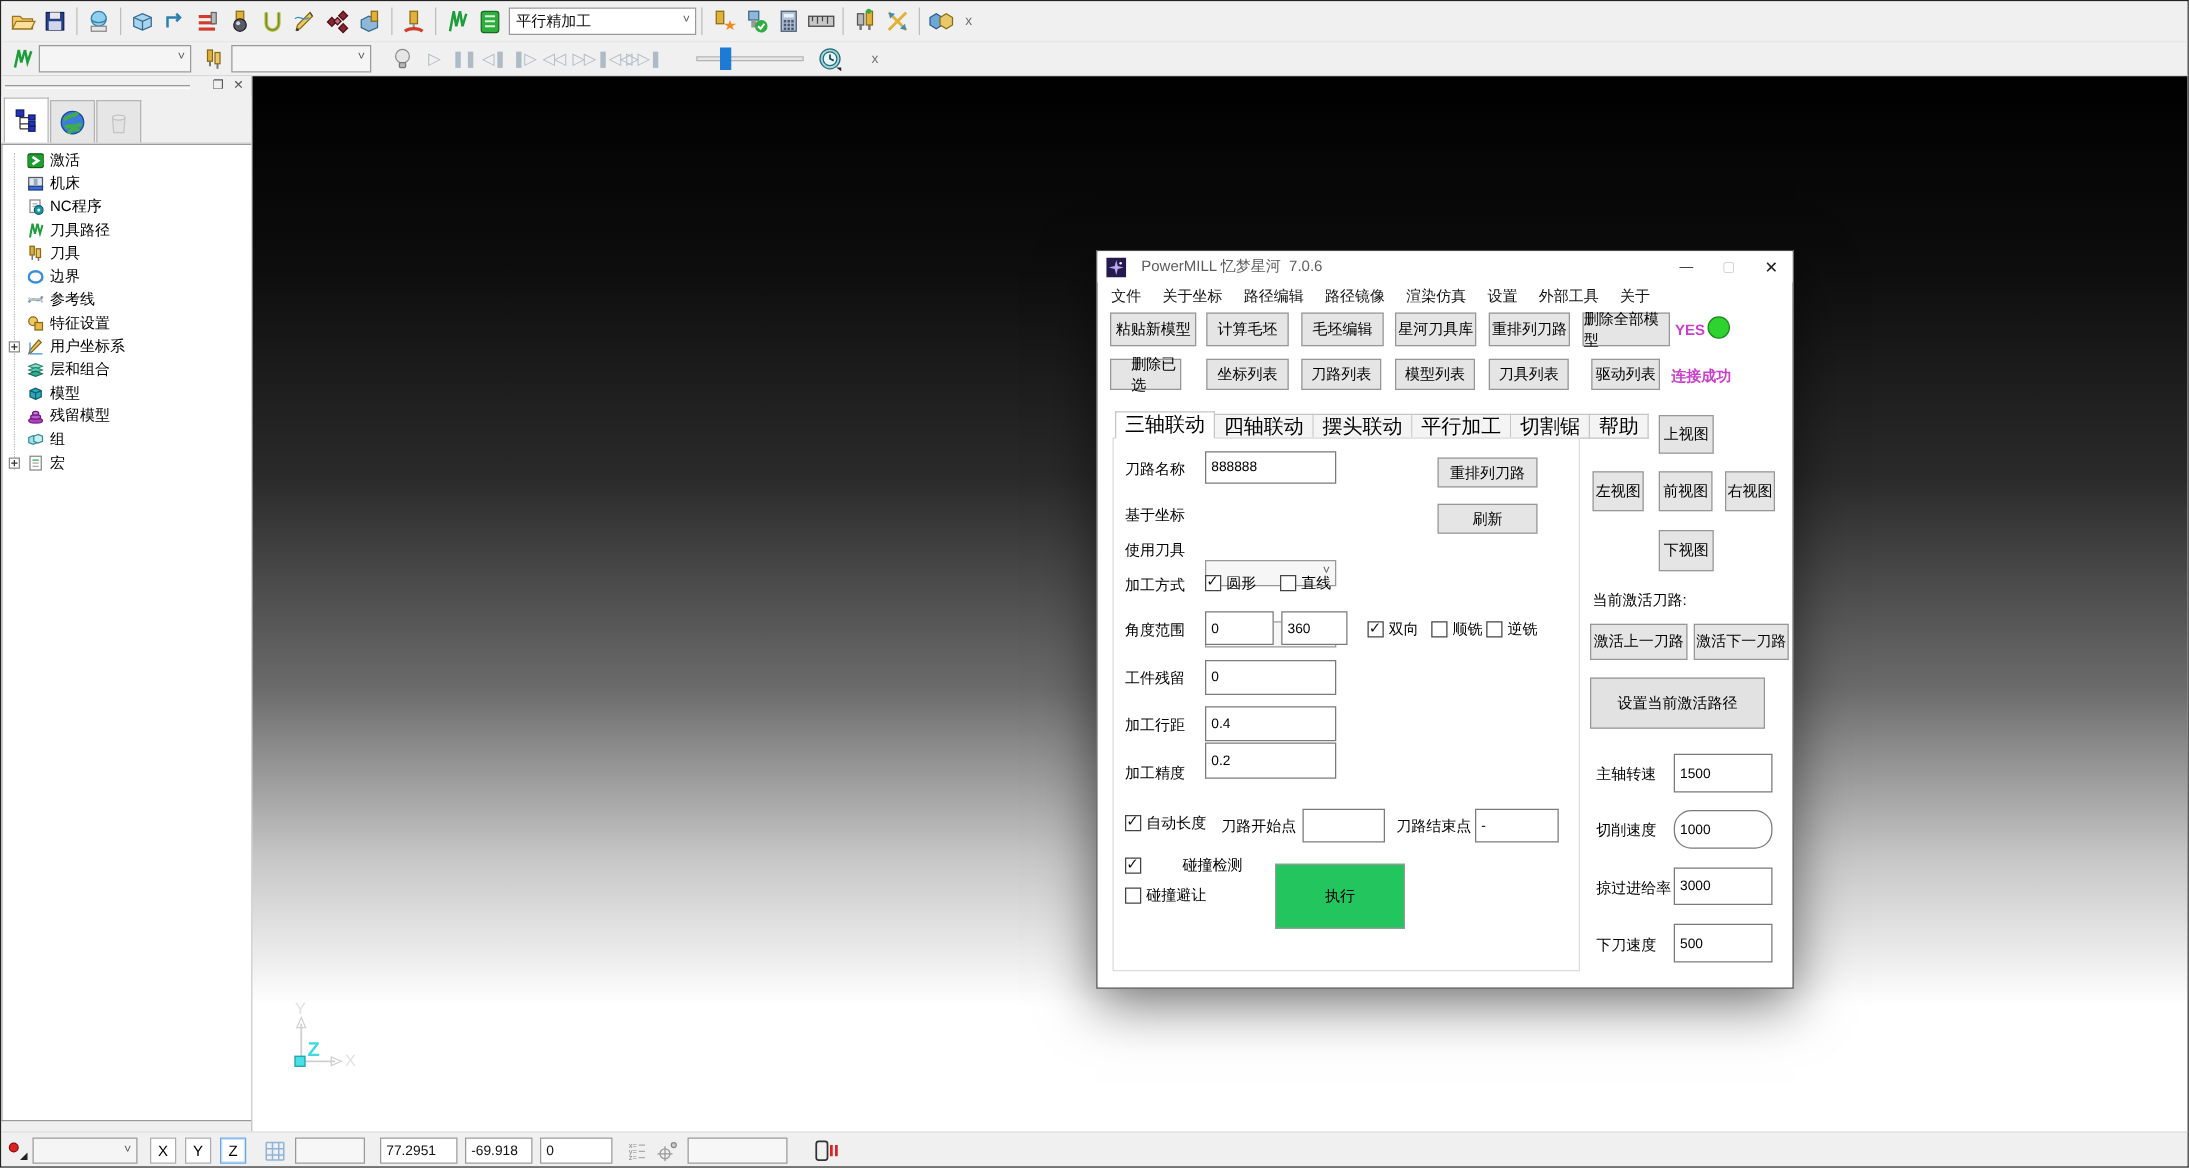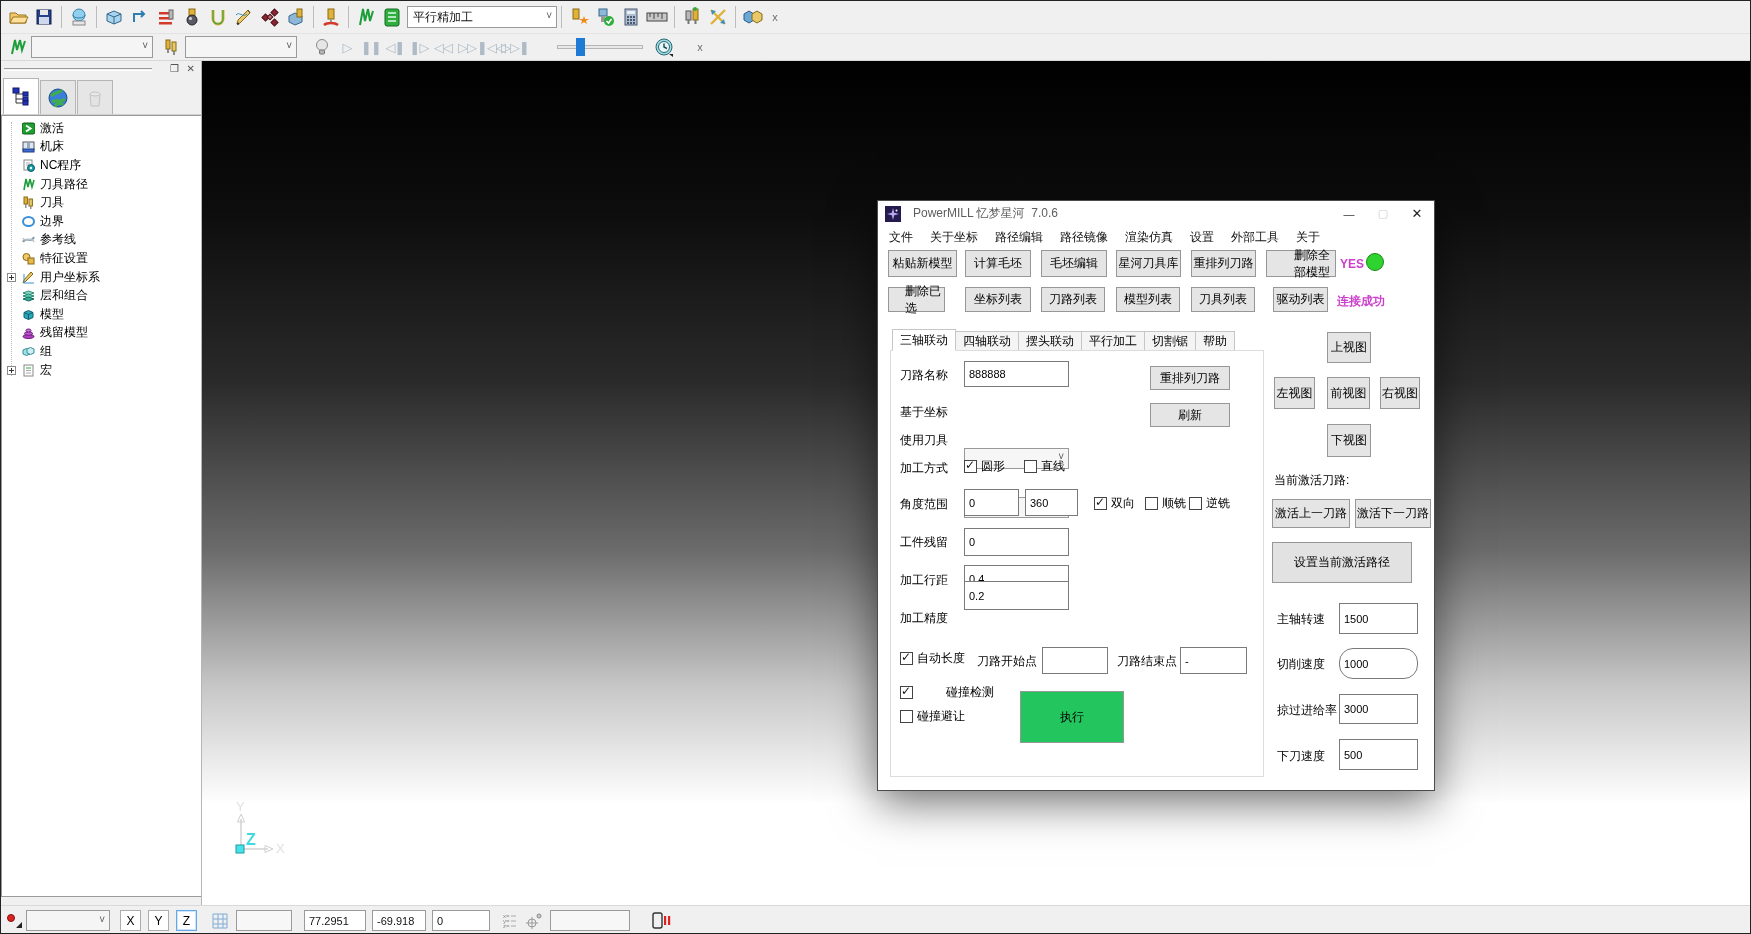--- a/index.html
+++ b/index.html
@@ -58,21 +58,21 @@
   .wbtn{background:#e5e5e5;border:1px solid #979797;display:flex;align-items:center;justify-content:center;font-size:12px;color:#000;cursor:default;}
   .tbx{background:#fff;border:1px solid #7a7a7a;font-size:11px;color:#000;display:flex;align-items:center;padding-left:4px;}
   .dcombo{background:#f6f6f6;border:1px solid #999;position:relative;}
   .dcombo .chev{position:absolute;right:4px;top:2px;font-size:10px;color:#555;}
   .cbrow{display:flex;align-items:center;gap:4px;}
   .cb{width:13px;height:13px;border:1px solid #444;background:#fff;position:relative;flex:0 0 auto;}
   .cb.on::after{content:"✓";position:absolute;left:0px;top:-3px;font-size:12px;color:#111;}
   .lbl{font-size:12px;color:#000;white-space:nowrap;}
   .magenta{color:#cb3fcb;font-weight:bold;}
   .tabs{position:absolute;left:14px;top:128px;display:flex;align-items:flex-end;}
-  .tab{height:20px;display:flex;align-items:center;padding:0 7px;border:1px solid #c6c6c6;border-left:none;background:#f4f4f4;font-size:12px;color:#000;}
+  .tab{height:20px;display:flex;align-items:center;padding:0 7px;border:1px solid #c6c6c6;border-left:none;background:#f4f4f4;font-size:16px;color:#000;}
   .tab:first-child{border-left:1px solid #c6c6c6;}
   .tab.active{background:#fff;height:22px;border-bottom:1px solid #fff;position:relative;z-index:2;}
   .panel{position:absolute;left:12px;top:149px;width:374px;height:427px;border:1px solid #dcdcdc;background:#fff;}
 
   svg{display:block;}
 </style>
 </head>
 <body>
 
 <div class="screen">
@@ -546,21 +546,21 @@
         <span>设置</span>
         <span>外部工具</span>
         <span>关于</span>
       </div>
 
       <div class="wbtn d-abs" style="left:10px;top:49px;width:69px;height:27px;">粘贴新模型</div>
       <div class="wbtn d-abs" style="left:87px;top:49px;width:66px;height:27px;">计算毛坯</div>
       <div class="wbtn d-abs" style="left:163px;top:49px;width:66px;height:27px;">毛坯编辑</div>
       <div class="wbtn d-abs" style="left:238px;top:49px;width:65px;height:27px;">星河刀具库</div>
       <div class="wbtn d-abs" style="left:313px;top:49px;width:65px;height:27px;">重排列刀路</div>
-      <div class="wbtn d-abs" style="left:388px;top:49px;width:70px;height:27px;padding-left:27px;">删除全部模型</div>
+      <div class="wbtn d-abs" style="left:388px;top:49px;width:70px;height:27px;">删除全部模型</div>
       <span class="magenta d-abs" style="left:462px;top:56px;font-size:12px;">YES</span>
       <div class="d-abs" style="left:488px;top:52px;width:18px;height:18px;border-radius:50%;background:#2fd32f;border:1px solid #1a8a1a;"></div>
 
       <div class="wbtn d-abs" style="left:10px;top:86px;width:57px;height:25px;padding-left:16px;">删除已选</div>
       <div class="wbtn d-abs" style="left:87px;top:86px;width:66px;height:25px;">坐标列表</div>
       <div class="wbtn d-abs" style="left:163px;top:86px;width:64px;height:25px;">刀路列表</div>
       <div class="wbtn d-abs" style="left:238px;top:86px;width:64px;height:25px;">模型列表</div>
       <div class="wbtn d-abs" style="left:313px;top:86px;width:64px;height:25px;">刀具列表</div>
       <div class="wbtn d-abs" style="left:395px;top:86px;width:55px;height:25px;">驱动列表</div>
       <span class="magenta d-abs" style="left:459px;top:92px;font-size:12px;">连接成功</span>
@@ -616,21 +616,21 @@
           <span class="lbl">逆铣</span>
         </div>
 
       <span class="lbl d-abs" style="left:22px;top:333px;">工件残留</span>
       <div class="tbx d-abs" style="left:86px;top:327px;width:105px;height:28px;">0</div>
 
       <span class="lbl d-abs" style="left:22px;top:371px;">加工行距</span>
       <div class="tbx d-abs" style="left:86px;top:364px;width:105px;height:28px;">0.4</div>
 
       <span class="lbl d-abs" style="left:22px;top:409px;">加工精度</span>
-      <div class="tbx d-abs" style="left:86px;top:380px;width:105px;height:29px;">0.2</div>
+      <div class="tbx d-abs" style="left:86px;top:393px;width:105px;height:29px;">0.2</div>
 
       <div class="cbrow d-abs" style="left:22px;top:449px;">
           <span class="cb on"></span>
           <span class="lbl">自动长度</span>
         </div>
       <span class="lbl d-abs" style="left:99px;top:452px;">刀路开始点</span>
       <div class="tbx d-abs" style="left:164px;top:446px;width:66px;height:27px;"></div>
       <span class="lbl d-abs" style="left:239px;top:452px;">刀路结束点</span>
       <div class="tbx d-abs" style="left:302px;top:446px;width:67px;height:27px;">-</div>
 

